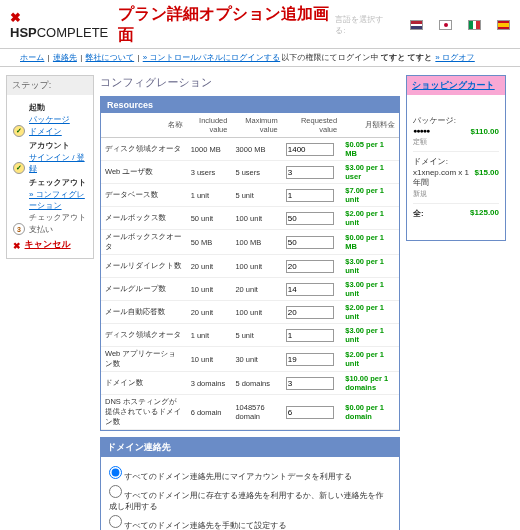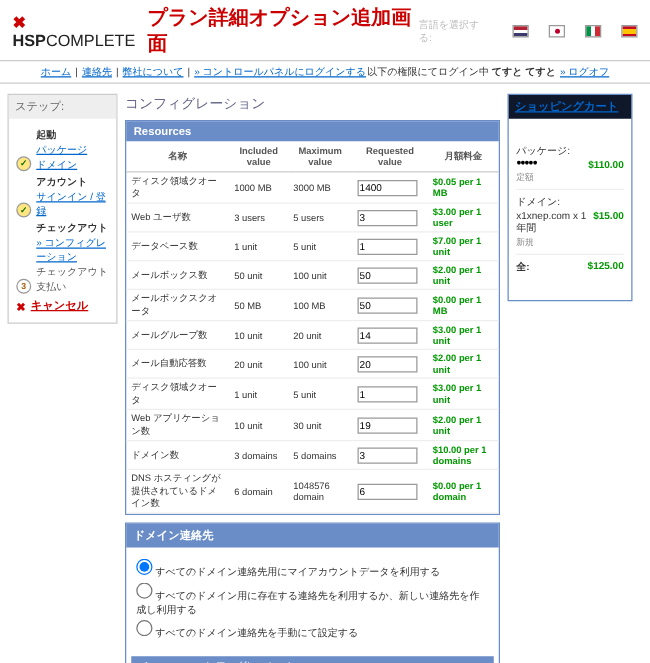--- a/index.html
+++ b/index.html
@@ -8,50 +8,50 @@
 .hdr{padding:4px 10px 2px;display:flex;justify-content:space-between;align-items:center}
 .logo{font-size:13px;font-weight:bold;color:#222}
 .pgtitle{color:#c00;font-size:16px;font-weight:bold}
 .flags{display:flex;gap:16px;align-items:center}
 .flag-lbl{color:#bbb;font-size:8px;margin-right:4px}
 .flag{width:14px;height:10px;display:inline-block;border:1px solid #999}
 .us{background:linear-gradient(#b22234 33%,#fff 33% 66%,#3c3b6e 66%)}
 .jp{background:#fff;position:relative}.jp:after{content:"";position:absolute;width:4px;height:4px;border-radius:50%;background:#bc002d;top:2px;left:4px}
 .it{background:linear-gradient(90deg,#009246 33%,#fff 33% 66%,#ce2b37 66%)}
 .es{background:linear-gradient(#c60b1e 25%,#ffc400 25% 75%,#c60b1e 75%)}
-.bar{border-top:1px solid #ccc;border-bottom:1px solid #ccc;padding:3px 19px;display:flex;justify-content:center;font-size:8px}
+.bar{border-top:1px solid #ccc;border-bottom:1px solid #ccc;padding:3px 19px;display:flex;justify-content:flex-start;font-size:8px}
 .bar a{margin:0 1px}
 .main{display:flex;padding:8px 6px;gap:6px}
 .col-l{width:88px}.col-c{width:300px}.col-r{width:100px}
 .step-box{border:1px solid #ccc}
 .step-h{background:#eee;padding:3px 5px;font-size:9px;color:#666}
 .step-b{padding:4px 6px}
 .step-row{margin:3px 0;display:flex;gap:4px;align-items:flex-end}
 .badge{display:inline-flex;width:12px;height:12px;border-radius:50%;border:1px solid #999;align-items:center;justify-content:center;font-size:7px;font-weight:bold;flex-shrink:0}
 .chk{background:#ffe680;color:#060}
 .cur{background:#fff;color:#a50}
 .step-txt{font-size:8px}
 .step-txt .sub{display:block;margin-left:0;color:#06c;text-decoration:underline;margin-top:1px}
 .step-txt .sub-plain{display:block;color:#555;margin-top:1px}
 .cancel{color:#c00;font-weight:bold}
 .cancel-ico{color:#c00;font-weight:bold}
 .sec-title{color:#668;font-size:11px;margin-bottom:6px}
 .panel{border:1px solid #6a8cc7;margin-bottom:6px}
 .panel-h{background:#6a8cc7;color:#fff;font-size:9px;font-weight:bold;padding:3px 6px}
 table.res{width:100%;border-collapse:collapse;font-size:7.5px}
-table.res th{text-align:center;padding:3px 4px;color:#555;border-bottom:1px solid #ccc;font-weight:bold}
+table.res th{text-align:right;padding:3px 4px;color:#555;border-bottom:1px solid #ccc;font-weight:normal}
 table.res td{padding:2px 4px;border-bottom:1px solid #eee}
 table.res input{width:48px;font-size:8px;border:1px solid #999;padding:1px}
 .price{color:#090;font-weight:bold;font-size:7.5px}
 .radios{padding:6px 8px;font-size:8px}
 .radios label{display:block;margin:3px 0}
 .subpanel{margin:4px}
 .subpanel-h{background:#6a8cc7;color:#fff;font-size:8px;padding:2px 6px}
 .cart{border:1px solid #6a8cc7}
-.cart-h{background:#0f172a;padding:3px 5px;font-size:9px}
+.cart-h{background:#f9a8d4;padding:3px 5px;font-size:9px}
 .cart-h a{font-weight:bold}
 .cart-b{padding:20px 6px;font-size:8px}
 .cart-row{display:flex;justify-content:space-between;margin:1px 0}
 .cart-row .p{color:#090;font-weight:bold}
 hr{border:none;border-top:1px solid #eee;margin:4px 0}
 .stars{color:#000;letter-spacing:-1px;font-size:7px}
 </style>
 </head>
 <body>
 
@@ -163,20 +163,27 @@
               <td class="price">$2.00 per 1 unit</td>
             </tr>
             <tr>
               <td>メールボックスクオータ</td>
               <td>50 MB</td>
               <td>100 MB</td>
               <td><input value="50" style=""></td>
               <td class="price">$0.00 per 1 MB</td>
             </tr>
             <tr>
+              <td>メールリダイレクト数</td>
+              <td>20 unit</td>
+              <td>100 unit</td>
+              <td><input value="20" style=""></td>
+              <td class="price">$3.00 per 1 unit</td>
+            </tr>
+            <tr>
               <td>メールグループ数</td>
               <td>10 unit</td>
               <td>20 unit</td>
               <td><input value="14" style=""></td>
               <td class="price">$3.00 per 1 unit</td>
             </tr>
             <tr>
               <td>メール自動応答数</td>
               <td>20 unit</td>
               <td>100 unit</td>

